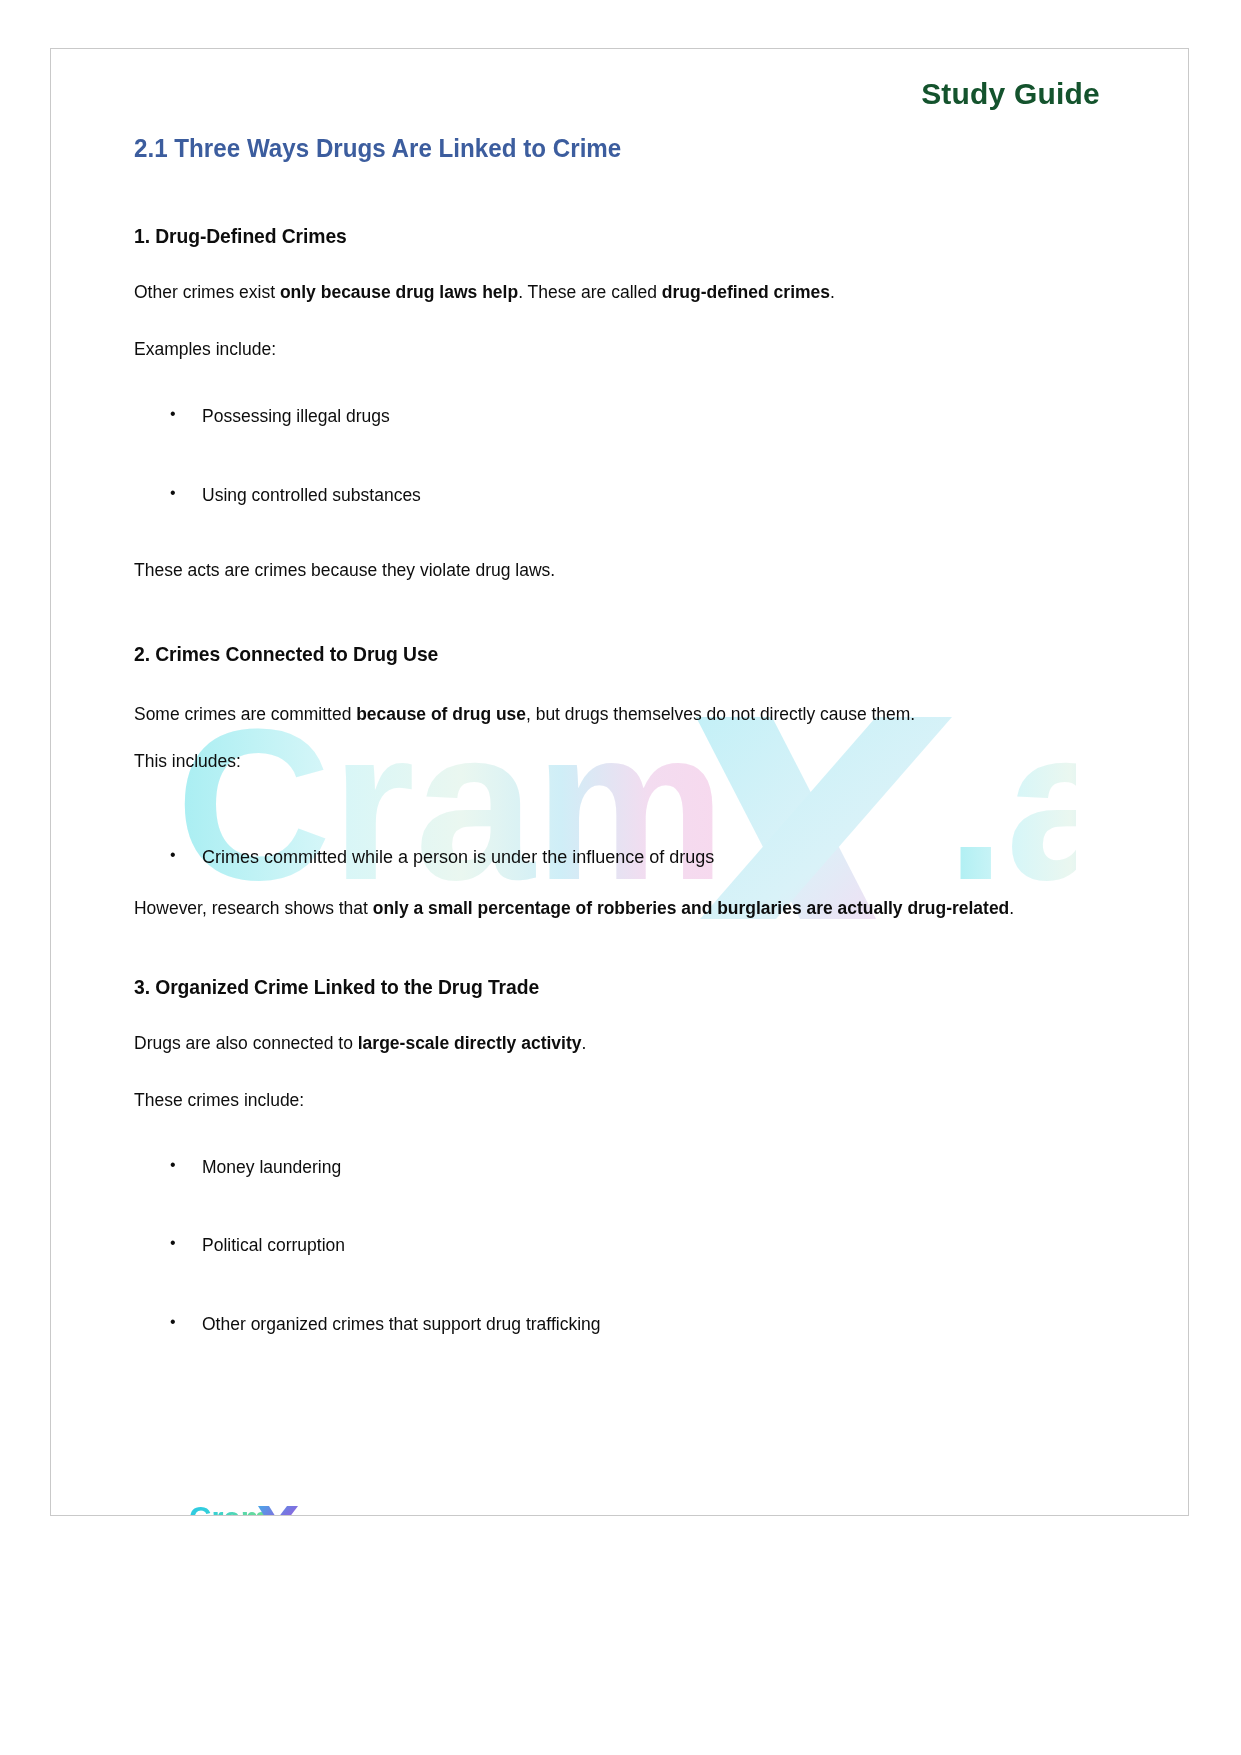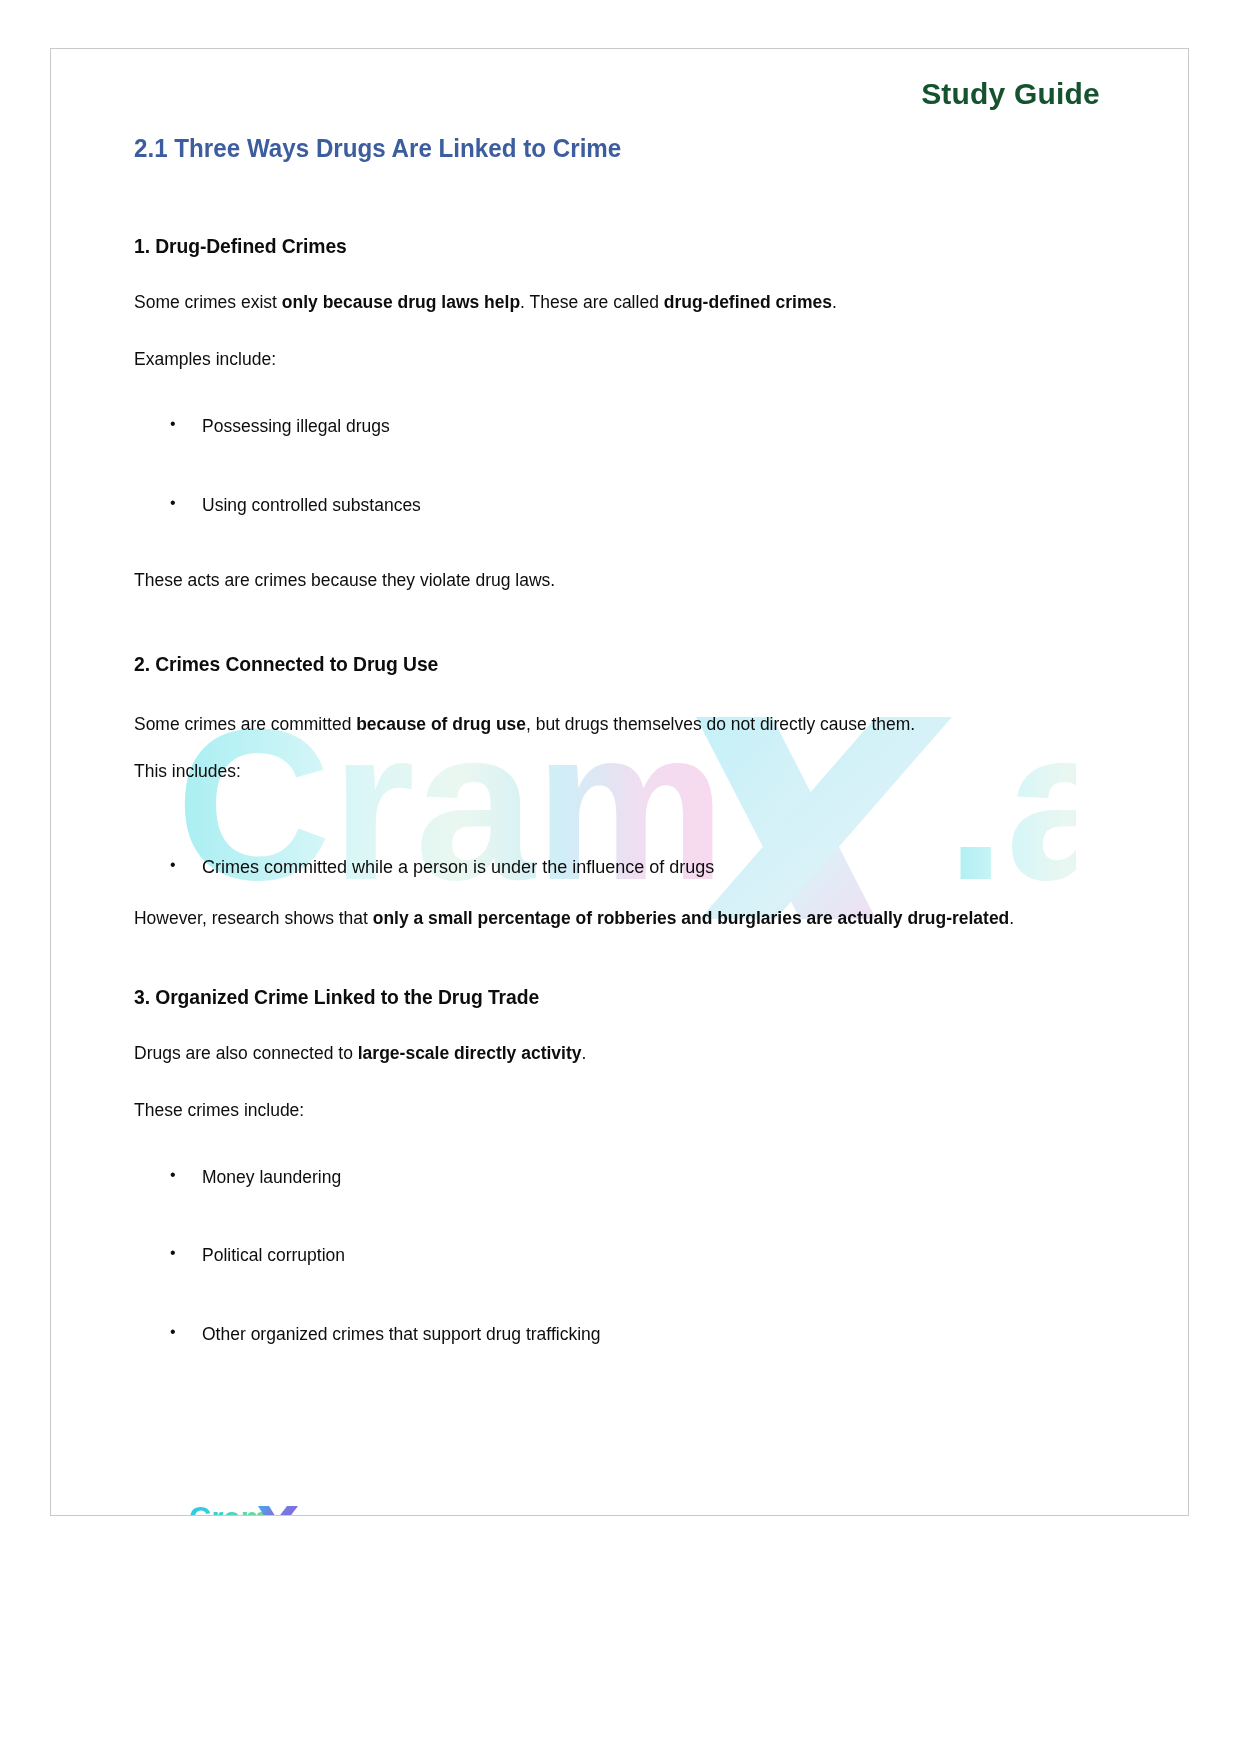--- a/index.html
+++ b/index.html
@@ -65,21 +65,21 @@
     font-size: 26px;
     color: #3c5d9e;
     transform: scaleX(0.93);
     transform-origin: left center;
     white-space: nowrap;
   }
 
   .body-area {
     position: absolute;
     left: 83px;
-    top: 185px;
+    top: 175px;
     width: 920px;
   }
 
   h3.heading {
     margin: 0;
     font-family: "Liberation Sans Narrow", "Liberation Sans", sans-serif;
     font-weight: bold;
     font-size: 21px;
     color: #0d0d0d;
     letter-spacing: -0.1px;
@@ -187,21 +187,21 @@
 
     <div class="doc-title">Study Guide</div>
 
     <div class="section-title">2.1 Three Ways Drugs Are Linked to Crime</div>
 
     <div class="body-area">
 
       <h3 class="heading">1. Drug-Defined Crimes</h3>
       <div class="sp-h-after"></div>
 
-      <p class="para"><span>Some crimes exist </span><b>only because drug laws help</b><span>. These are called </span><b>drug-defined crimes</b><span>.</span></p>
+      <p class="para"><span>Other crimes exist </span><b>only because drug laws help</b><span>. These are called </span><b>drug-defined crimes</b><span>.</span></p>
       <div class="sp-p"></div>
 
       <p class="para">Examples include:</p>
       <div class="sp-before-list"></div>
 
       <ul class="bullets">
         <li>Possessing illegal drugs</li>
         <div class="sp-li"></div>
         <li>Using controlled substances</li>
         <div class="sp-li"></div>

